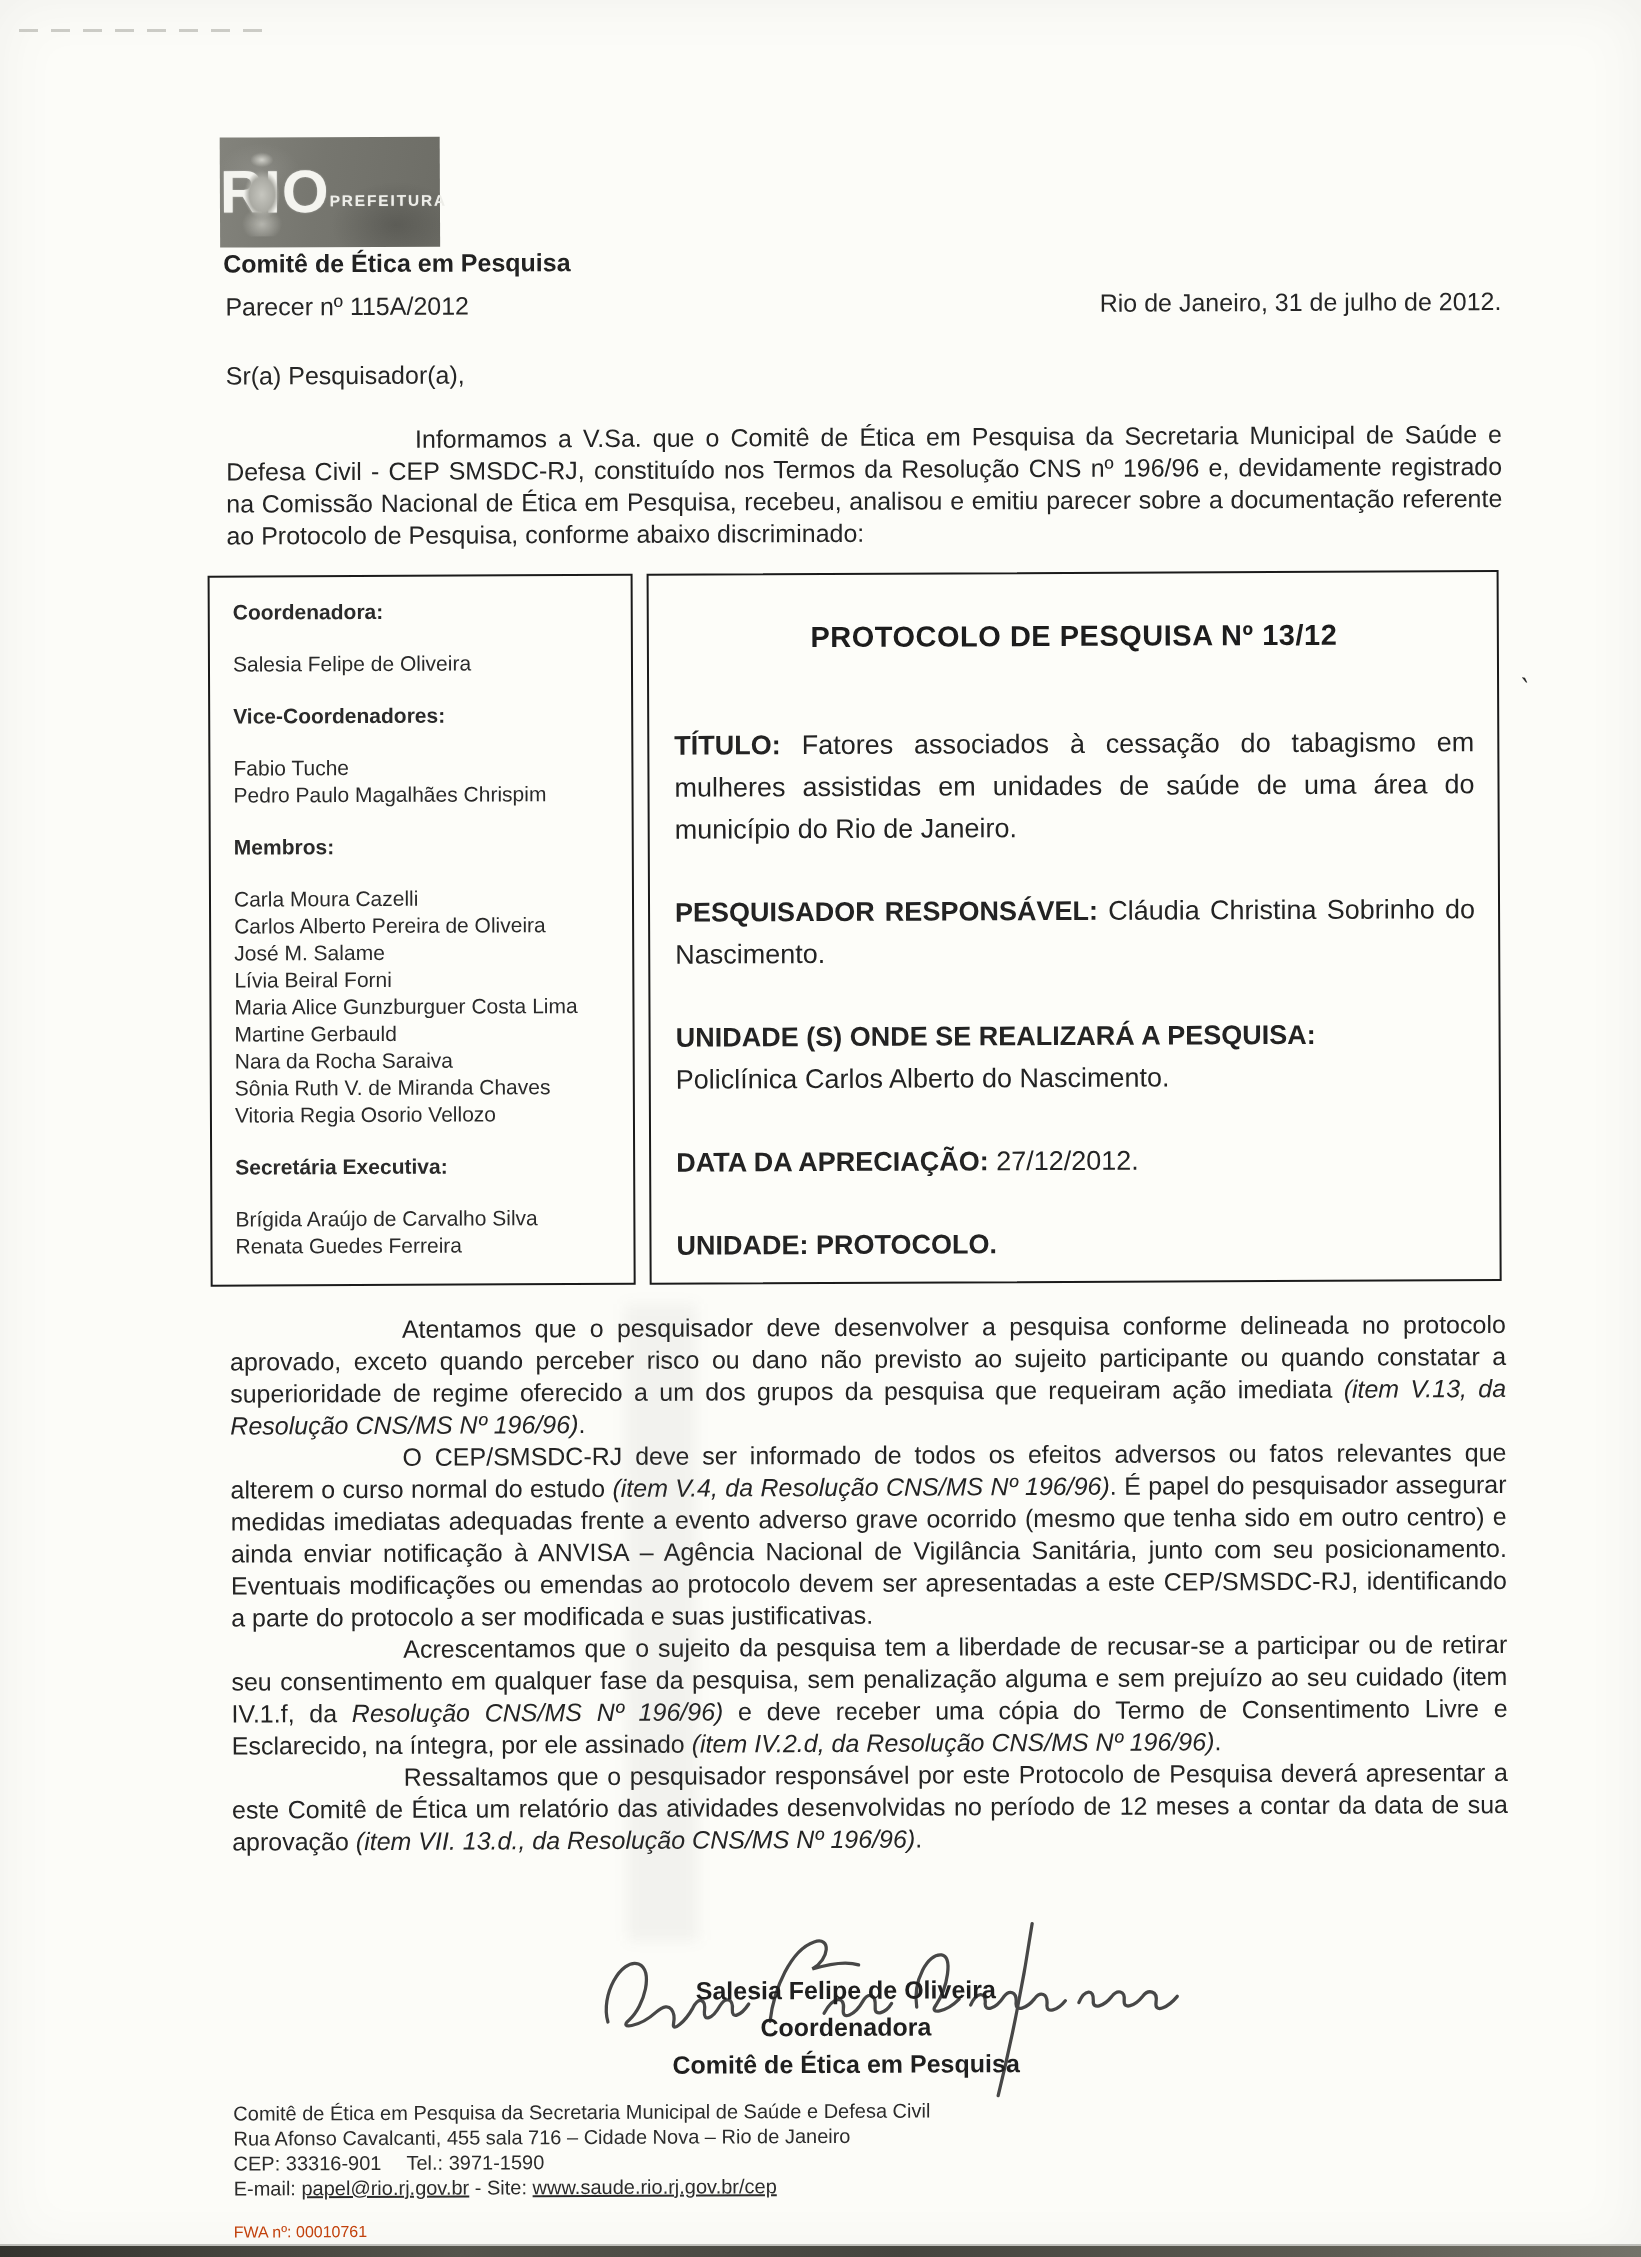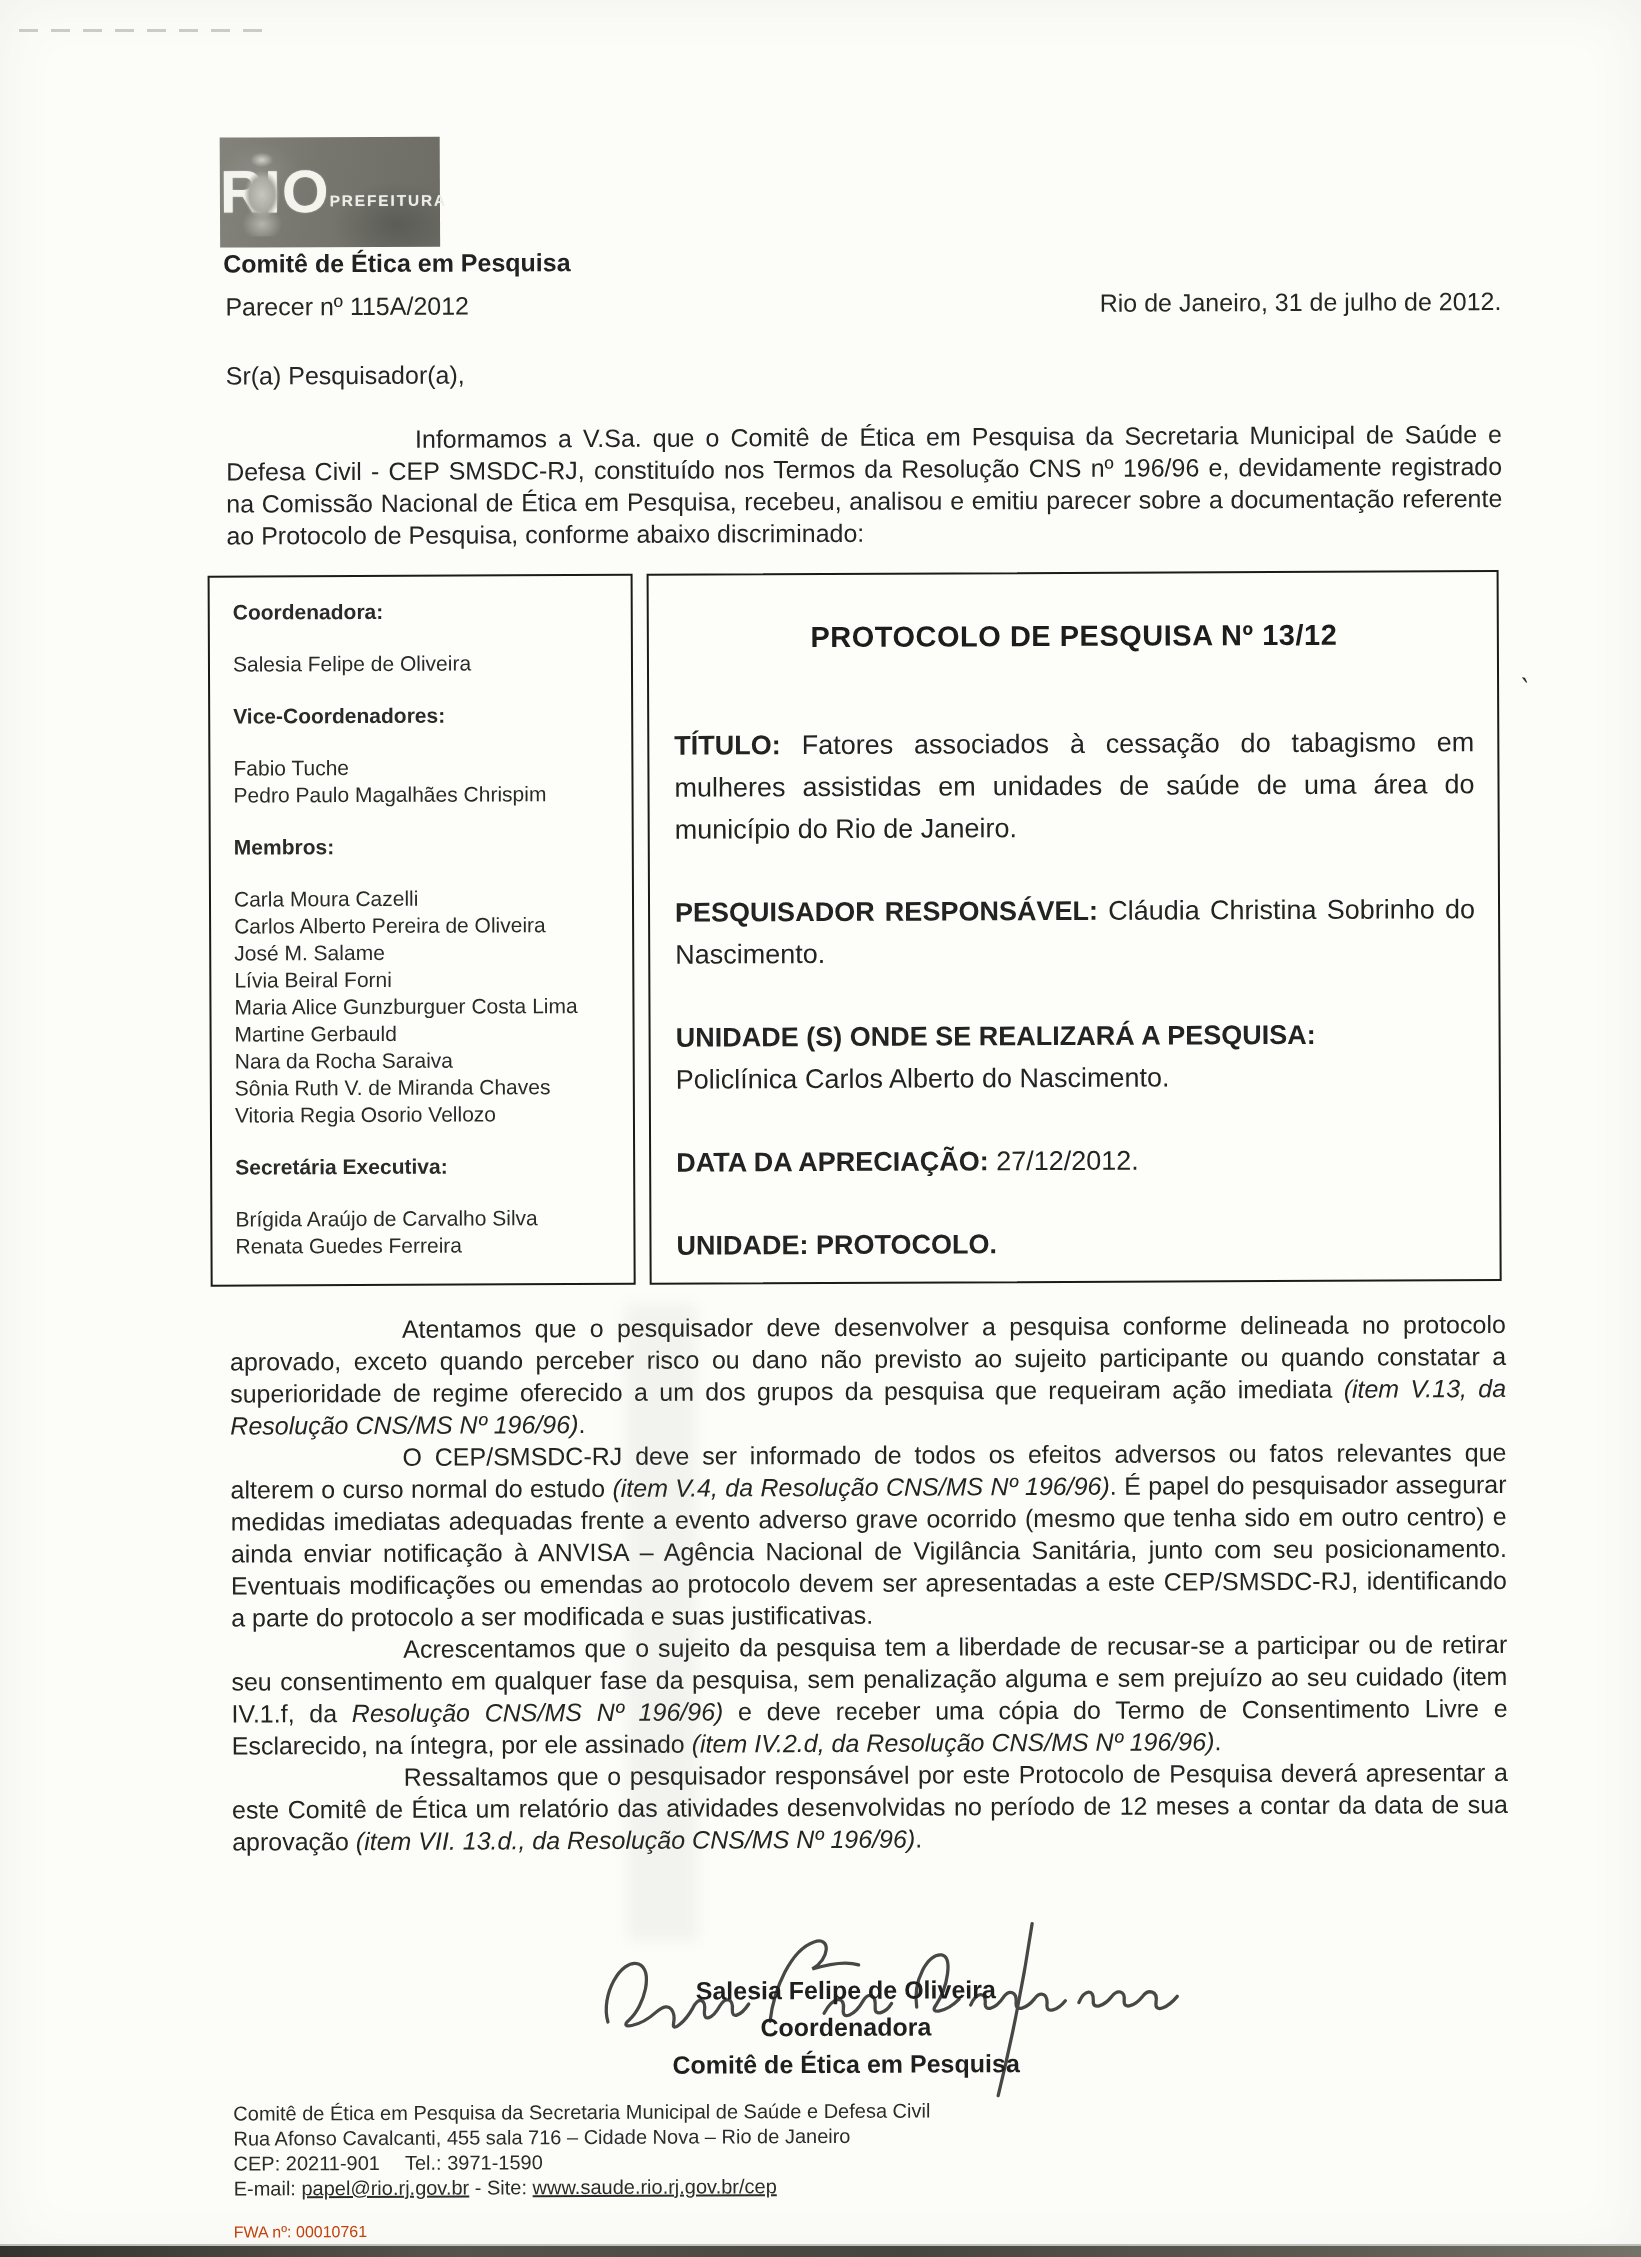--- a/index.html
+++ b/index.html
@@ -169,21 +169,21 @@
 
     <div class="abs sig-block">
       <p>Salesia Felipe de Oliveira</p>
       <p>Coordenadora</p>
       <p>Comitê de Ética em Pesquisa</p>
     </div>
 
     <div class="abs footer">
       <p>Comitê de Ética em Pesquisa da Secretaria Municipal de Saúde e Defesa Civil</p>
       <p>Rua Afonso Cavalcanti, 455 sala 716 – Cidade Nova – Rio de Janeiro</p>
-      <p><span>CEP: 20211-901</span><span class="tel">Tel.: 3971-1590</span></p>
+      <p><span>CEP: 33316-901</span><span class="tel">Tel.: 3971-1590</span></p>
       <p><span>E-mail: </span><span class="u">papel@rio.rj.gov.br</span><span> - Site: </span><span class="u">www.saude.rio.rj.gov.br/cep</span></p>
     </div>
 
     <p class="abs fwa">FWA nº: 00010761</p>
 
   </div>
 
   <div class="bottom-band"></div>
 </div>
 

